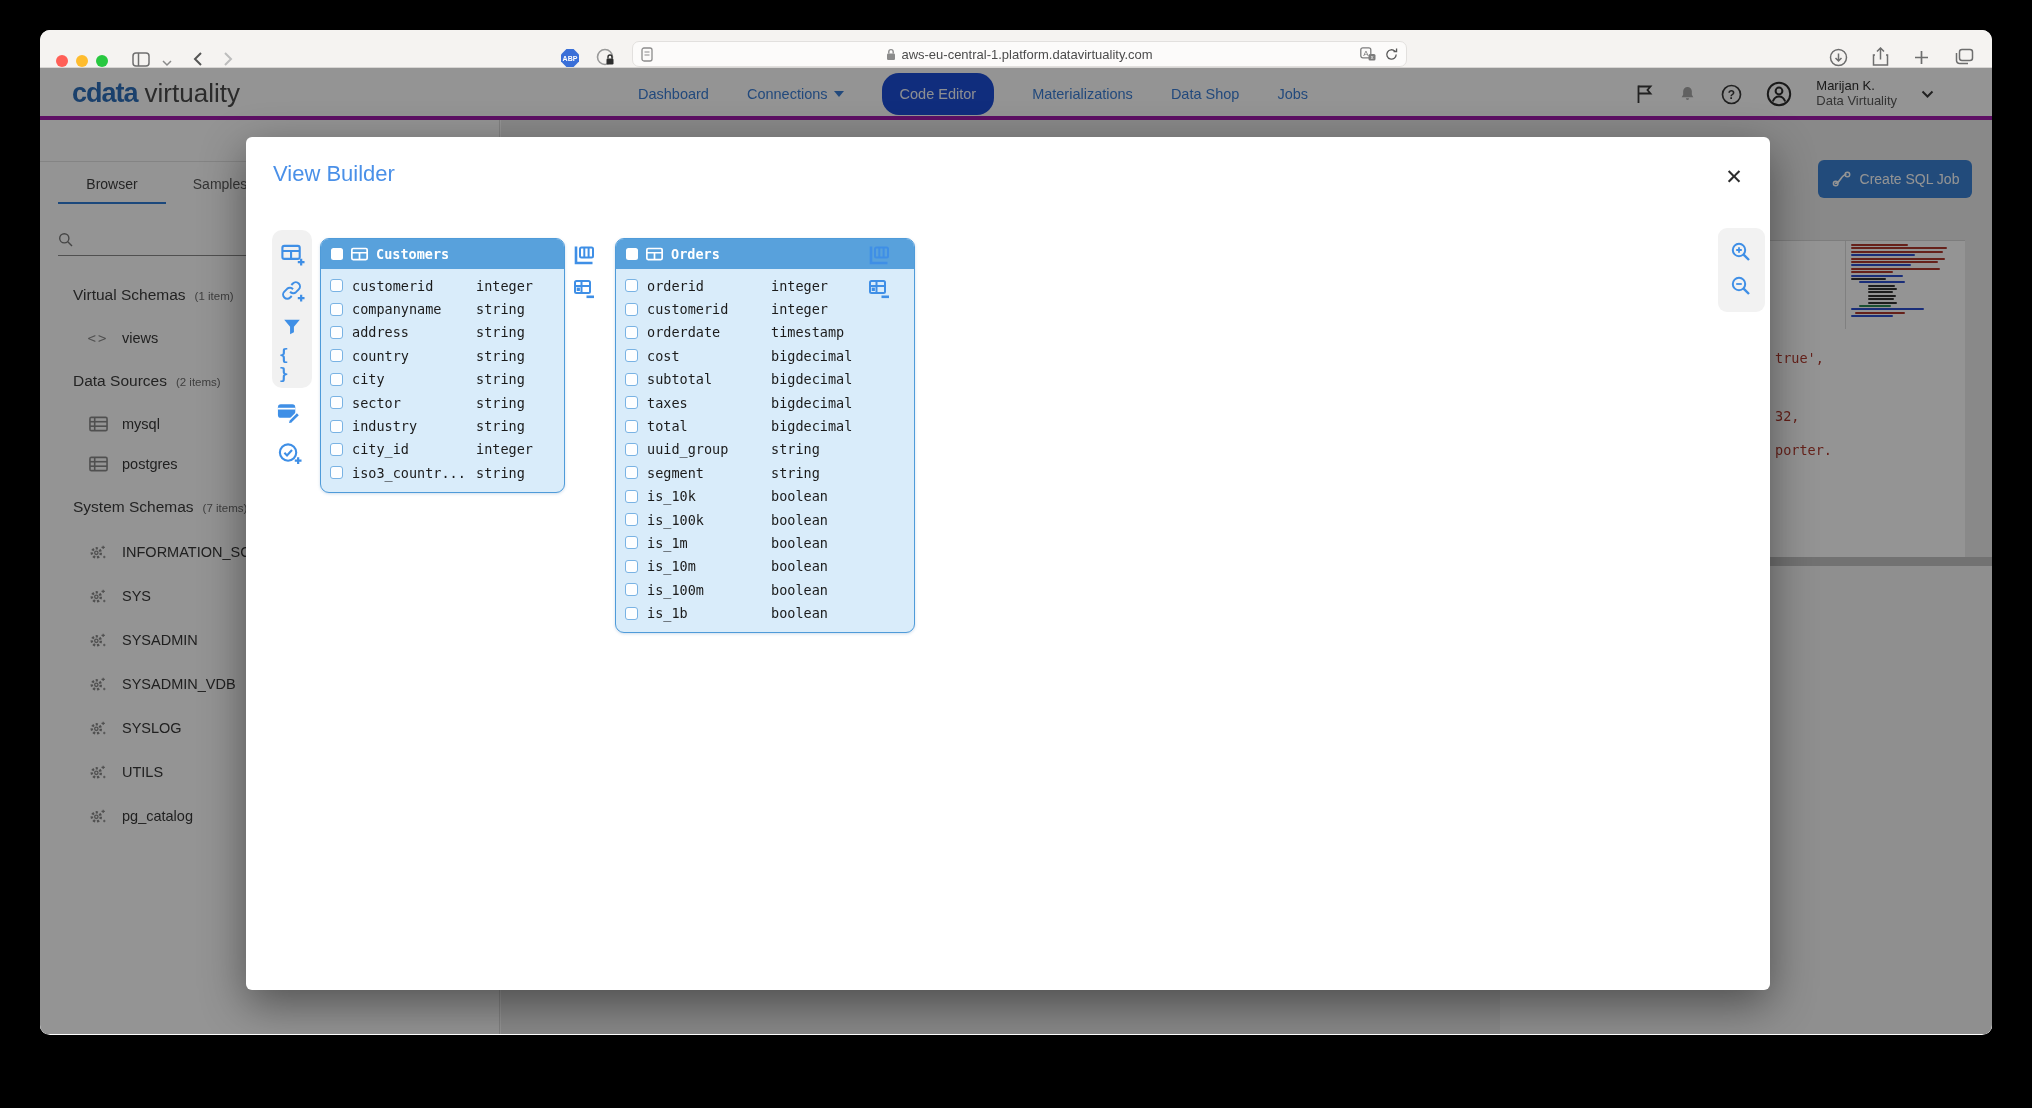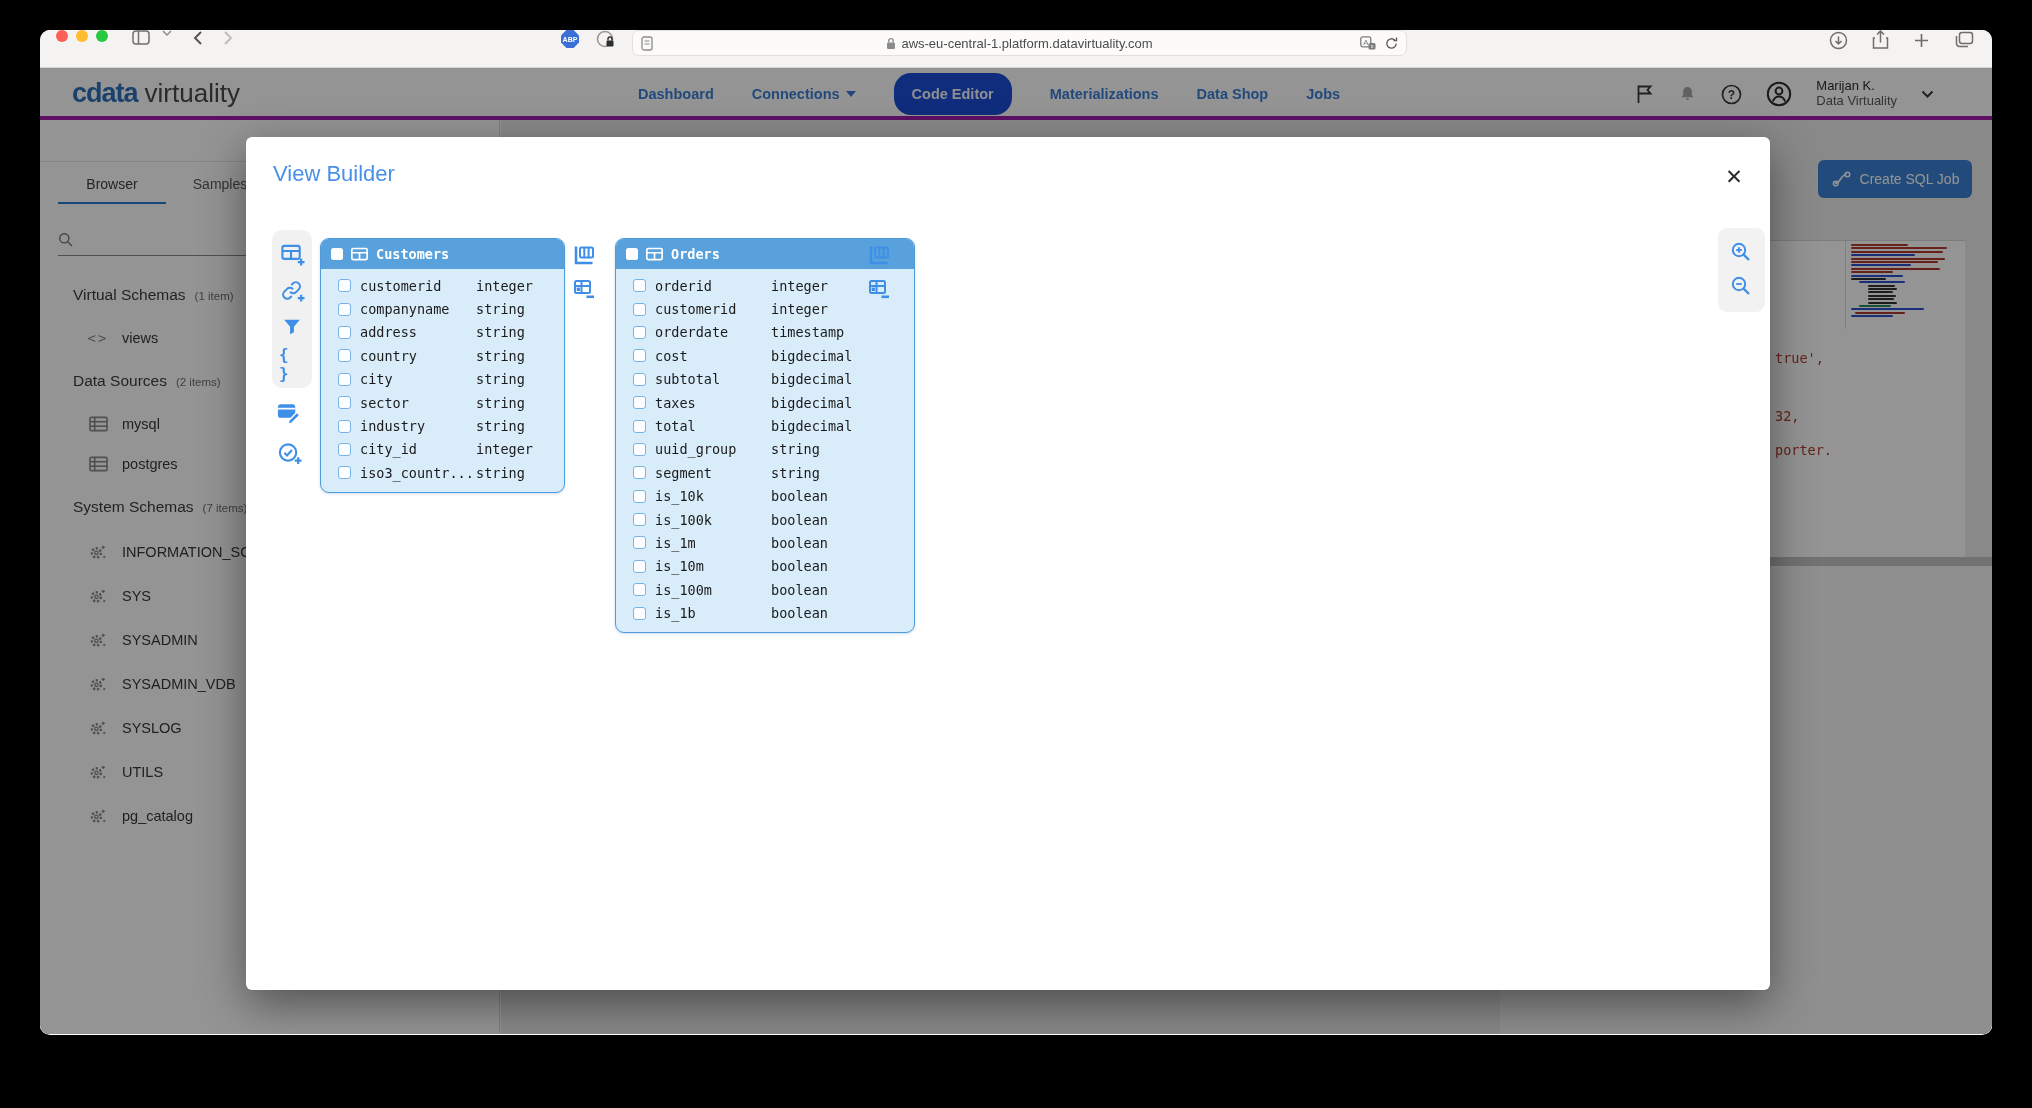--- a/index.html
+++ b/index.html
@@ -1,39 +1,39 @@
 <!DOCTYPE html>
 <html><head>
 <meta charset="utf-8">
 <style>
   * { margin:0; padding:0; box-sizing:border-box; }
   html,body { width:2032px; height:1108px; background:#000; font-family:"Liberation Sans", sans-serif; overflow:hidden; }
   .desktop { position:relative; width:2032px; height:1108px; background:#000; }
   .window { position:absolute; left:40px; top:30px; width:1952px; height:1005px; border-radius:10px; overflow:hidden; background:#fff; }
 
   
-  .chrome { position:relative; height:38px; background:#f5f3f1; border-bottom:1px solid #d7d5d3; display:flex; align-items:flex-start; padding:0 16px; }
+  .chrome { position:relative; height:38px; background:#f5f3f1; border-bottom:1px solid #d7d5d3; display:flex; align-items:flex-end; padding:0 16px; }
   .traffic { display:flex; gap:8px; margin-right:18px; }
   .tl { width:12px; height:12px; border-radius:50%; }
   .tl.red{background:#ff5f57}.tl.yellow{background:#febc2e}.tl.green{background:#28c840}
   .chrome-btn { display:flex; align-items:center; justify-content:center; margin:0 6px; }
   .urlbar { position:absolute; left:592px; width:775px; height:26px; background:#fcfbfa; border:1px solid #e2e0de; border-radius:7px; display:flex; align-items:center; padding:0 8px; }
   .url-center { position:absolute; left:0; right:0; display:flex; align-items:center; justify-content:center; gap:5px; color:#4c4c4c; font-size:13px; }
   .abp { width:18px; height:18px; background:#3a6fd8; clip-path:polygon(30% 0,70% 0,100% 30%,100% 70%,70% 100%,30% 100%,0 70%,0 30%); color:#fff; font-size:7px; font-weight:bold; display:flex; align-items:center; justify-content:center; }
   .chrome-right { position:absolute; right:18px; display:flex; gap:24px; align-items:center; }
 
   
   .page { position:relative; height:966px; background:#fff; overflow:hidden; }
 
   .app-header { position:absolute; top:0; left:0; right:0; height:52px; background:#fff; border-bottom:4px solid #a21caf; z-index:1; }
   .logo { position:absolute; left:32px; top:10px; display:flex; align-items:baseline; gap:7px; }
   .logo-primary { font-size:27px; font-weight:bold; color:#2e6fba; letter-spacing:-1px; }
   .logo-secondary { font-size:26px; font-weight:300; color:#4b4b4b; letter-spacing:0; }
   .nav { position:absolute; left:598px; top:0; height:52px; display:flex; align-items:center; gap:38px; }
-  .nav-item { color:#3c7fd6; font-size:14.5px; font-weight:700; display:flex; align-items:center; gap:6px; cursor:pointer; white-space:nowrap;text-align:right; }
+  .nav-item { color:#3c7fd6; font-size:14.5px; font-weight:400; display:flex; align-items:center; gap:6px; cursor:pointer; white-space:nowrap;text-align:right; }
   .nav-item.active { background:#1d4ed8; color:#f2f5fa; padding:13px 18px; border-radius:17px; }
   .caret-down { width:0; height:0; border-left:5px solid transparent; border-right:5px solid transparent; border-top:6px solid #3c7fd6; }
   .header-right { position:absolute; right:58px; top:0; height:52px; display:flex; align-items:center; gap:24px; }
   .user-block { display:flex; flex-direction:column; line-height:1.15; }
   .user-name { font-size:13px; color:#2e2e2e; font-weight:500; }
   .user-org { font-size:13px; color:#5a5a5a; }
 
   
   .sidebar { position:absolute; top:52px; left:0; width:460px; bottom:0; background:#fff; border-right:1px solid #dcdcdc; z-index:1; }
   .side-tabs { margin-top:41px; border-top:1px solid #e3e3e3; padding:14px 0 0 18px; display:flex; }
@@ -68,21 +68,21 @@
   .vb-toolbar { position:absolute; left:26px; top:93px; width:40px; height:158px; background:#f1f1f1; border-radius:10px; display:flex; flex-direction:column; align-items:center; justify-content:space-around; padding:6px 0; }
   .vb-tool { width:26px; height:26px; display:flex; align-items:center; justify-content:center; cursor:pointer; }
   .vb-extra { position:absolute; left:30px; display:flex; flex-direction:column; gap:15px; top:262px; }
   .braces { font-family:"DejaVu Sans Mono",monospace; font-weight:bold; font-size:16px; color:#3f8fe6; letter-spacing:2px; }
 
   .tcard { position:absolute; border:1.5px solid #4f9bd9; border-radius:9px; background:#d9ecfa; overflow:hidden; box-shadow:0 1px 3px rgba(60,120,180,.25); }
   .tcard-head { height:30px; background:#58a1dc; display:flex; align-items:center; gap:8px; padding:0 10px; cursor:move; }
   .tcard-head .name { color:#fff; font-family:"DejaVu Sans Mono",monospace; font-weight:bold; font-size:13.5px; }
   .cb-head { width:12px; height:12px; background:#fff; border-radius:2.5px; flex:none; cursor:pointer; }
   .tcard-body { padding:5px 0 7px 0; }
-  .trow { position:relative; height:23.4px; display:flex; align-items:center; padding-left:17px; }
+  .trow { position:relative; height:23.4px; display:flex; align-items:center; padding-left:9px; }
   .cb-row { width:13px; height:13px; background:#fdfeff; border:1.5px solid #79b3e4; border-radius:3px; flex:none; cursor:pointer; }
   .trow .cname { margin-left:9px; font-family:"DejaVu Sans Mono",monospace; font-size:13.5px; color:#1b1b1b; white-space:nowrap; }
   .trow .ctype { position:absolute; left:155px; font-family:"DejaVu Sans Mono",monospace; font-size:13.5px; color:#1b1b1b; }
 
   .card-actions { position:absolute; display:flex; flex-direction:column; gap:10px; }
   .card-actions .act { width:24px; height:24px; cursor:pointer; }
 
   .zoom-panel { position:absolute; left:1472px; top:91px; width:47px; height:84px; background:#f2f2f2; border-radius:9px; display:flex; flex-direction:column; align-items:center; justify-content:space-around; padding:8px 0; }
   .zoom-btn { width:26px; height:26px; cursor:pointer; }
 

